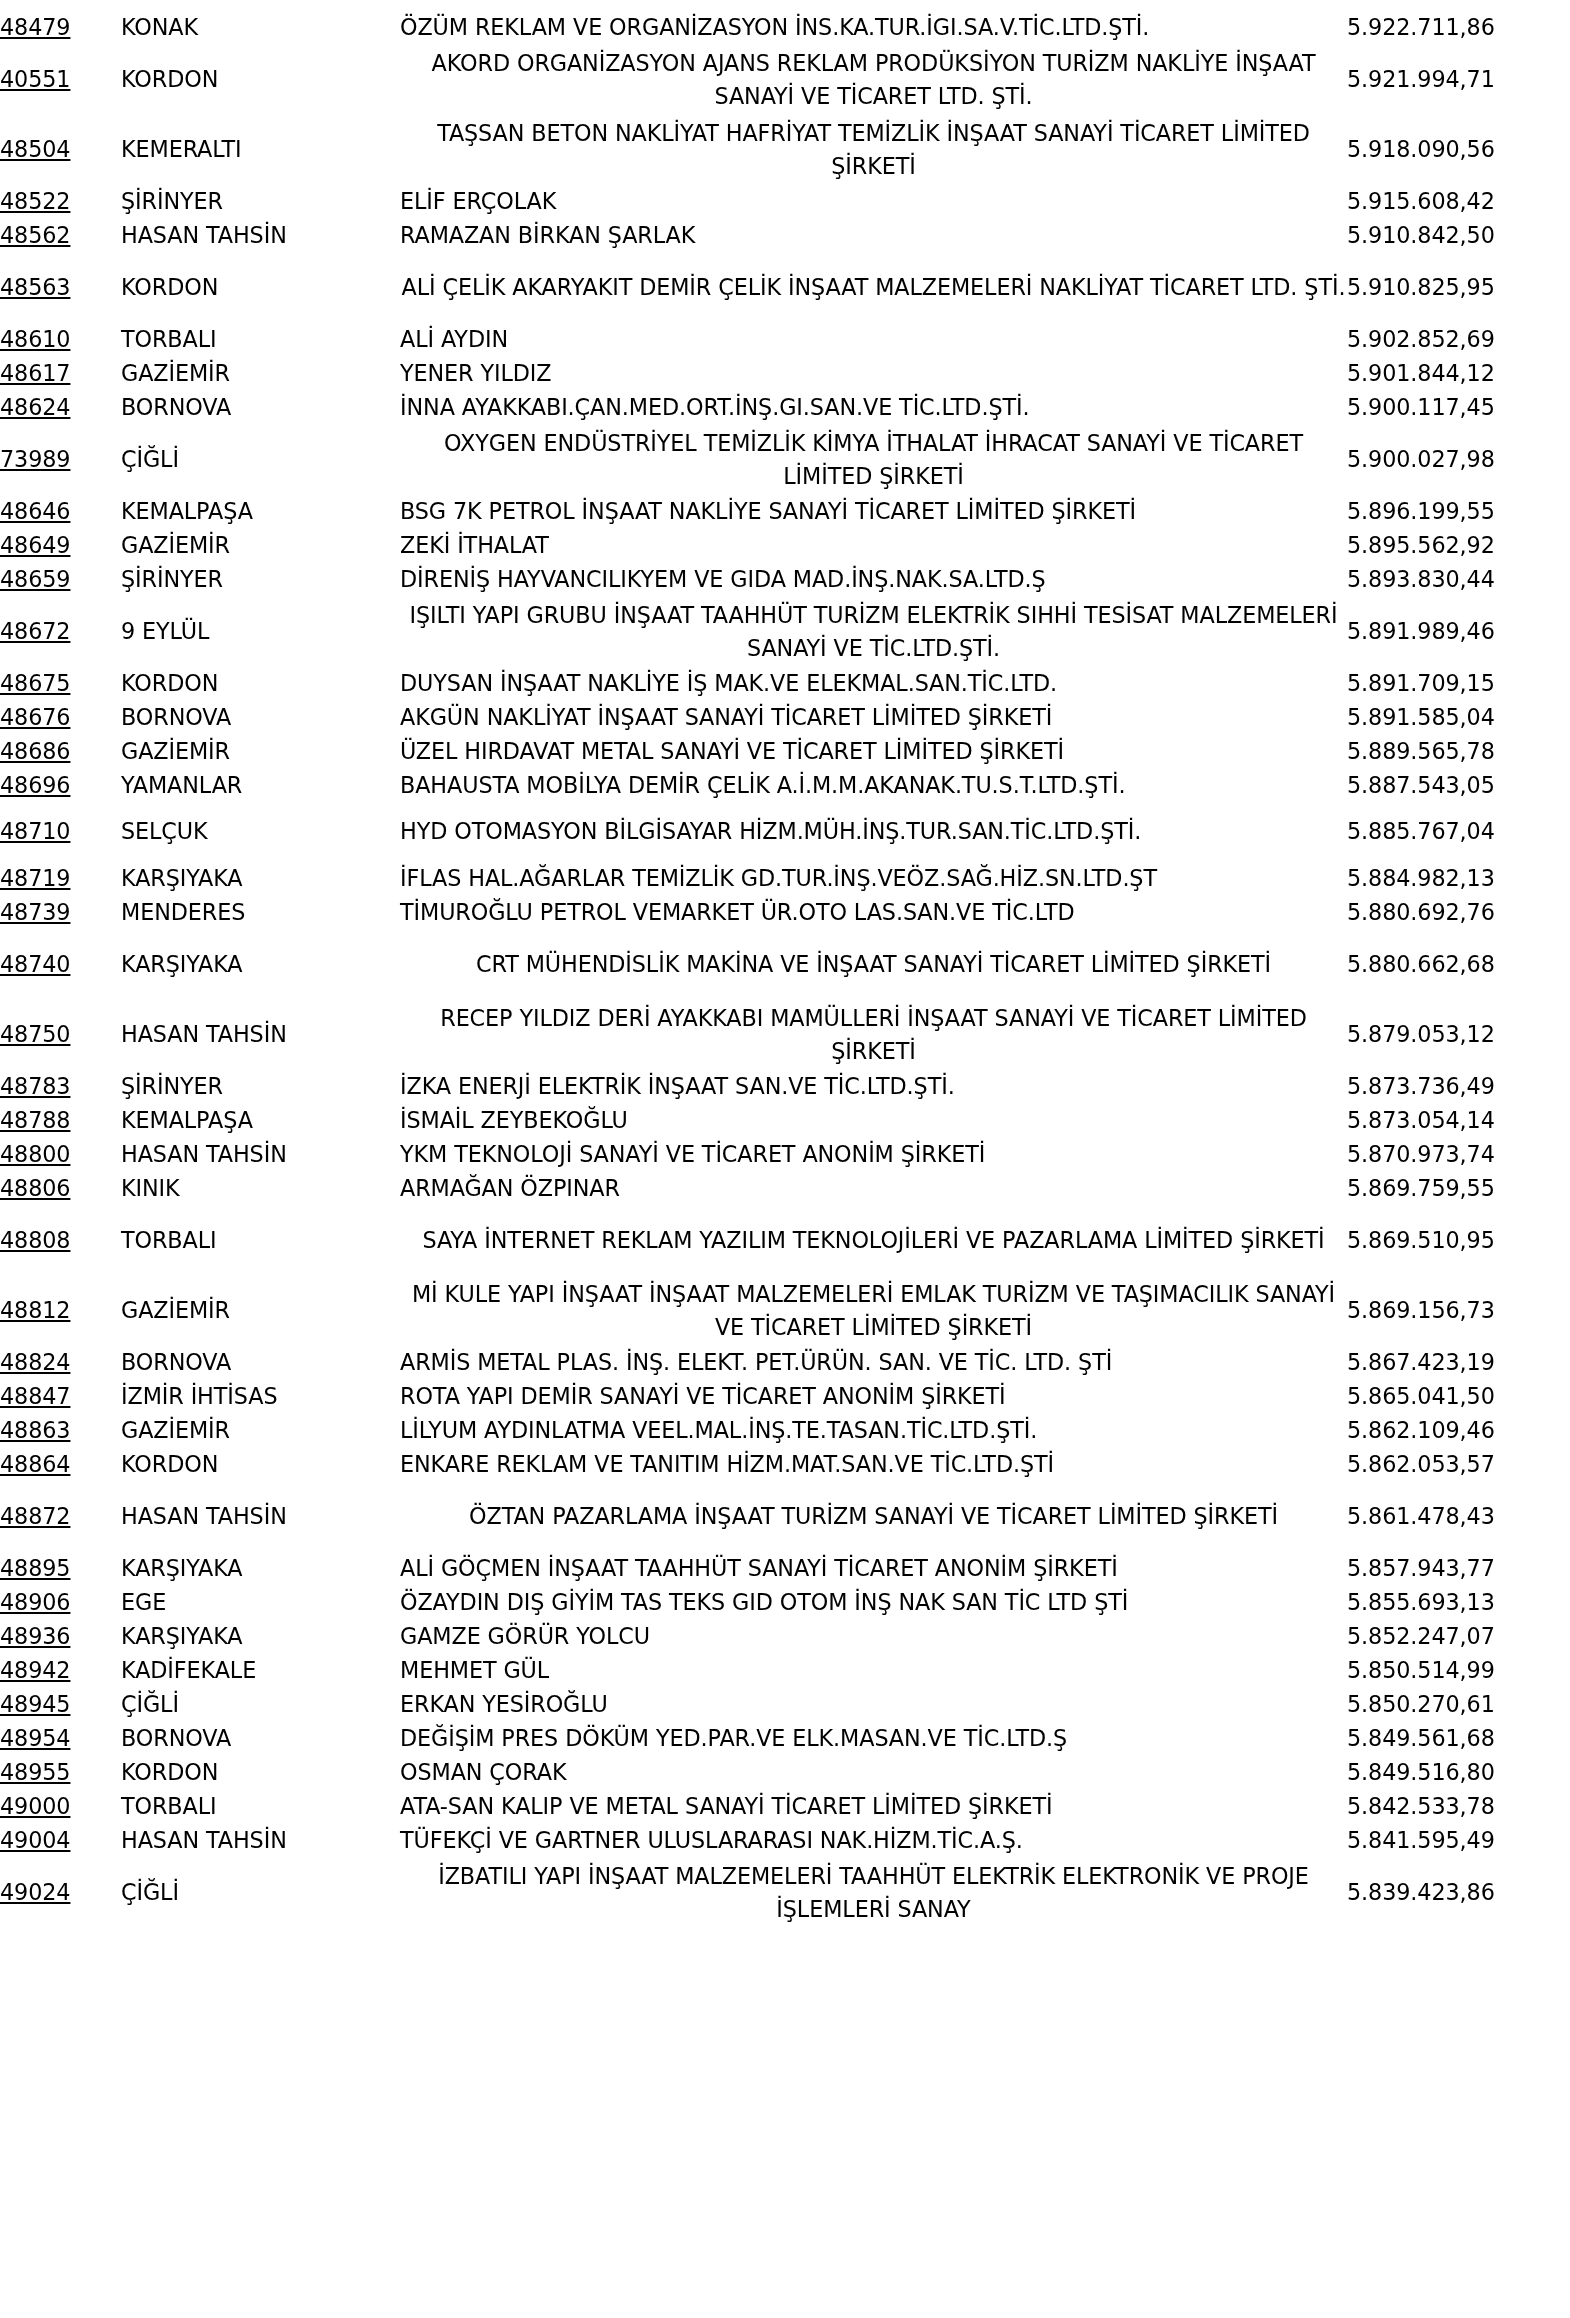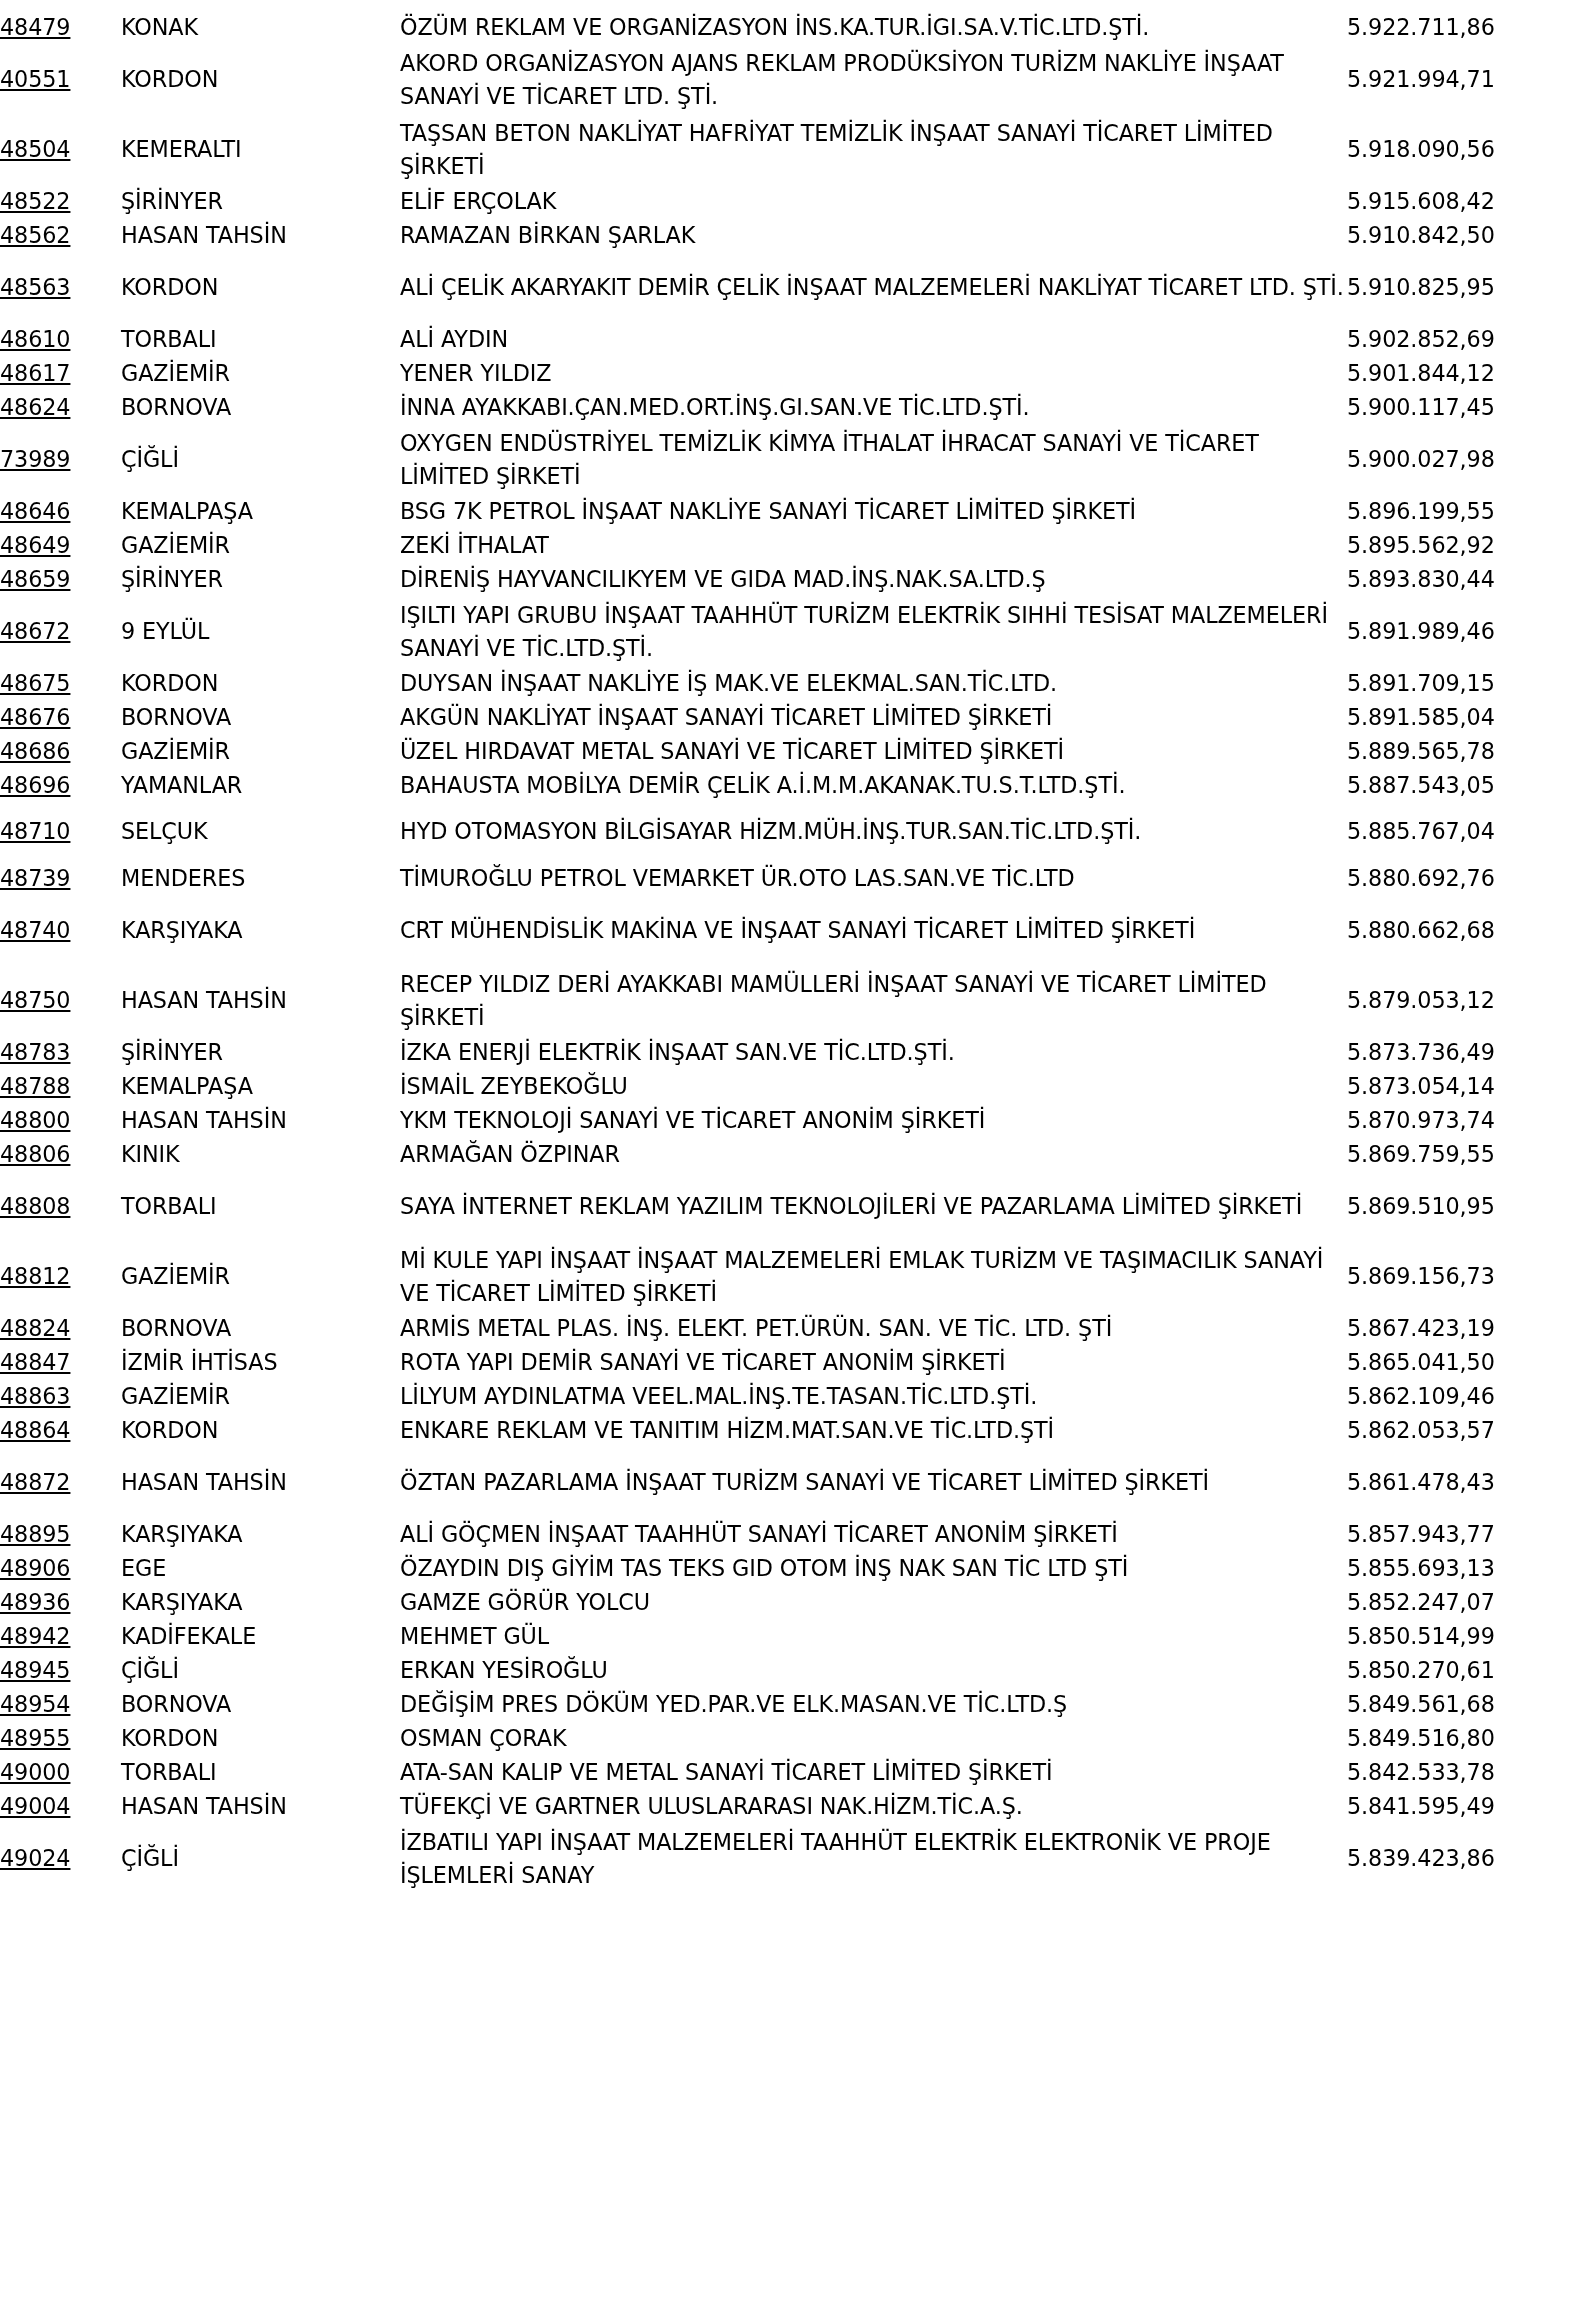--- a/index.html
+++ b/index.html
@@ -62,21 +62,21 @@
   td.cell-amount {
     padding-right: 33px;
     white-space: nowrap;
   }
 
   
   tr.row-single > td { height: 34px; }
   tr.row-wrap   > td { height: 70px; }
   tr.row-tall   > td { height: 59px; }
 
-  tr.row-wrap td.cell-name { line-height: 1.46; }
+  tr.row-wrap td.cell-name { line-height: 1.46; text-align: center; }
 </style>
 </head>
 <body>
 
 <div class="page">
   <table class="debt-table">
     <colgroup>
       <col class="c-id">
       <col class="c-dist">
       <col class="c-name">
@@ -191,20 +191,26 @@
           <td class="cell-name">BAHAUSTA MOBİLYA DEMİR ÇELİK A.İ.M.M.AKANAK.TU.S.T.LTD.ŞTİ.</td>
           <td class="cell-amount">5.887.543,05</td>
         </tr>
         <tr class="row-tall">
           <td class="cell-id">48710</td>
           <td class="cell-district">SELÇUK</td>
           <td class="cell-name">HYD OTOMASYON BİLGİSAYAR HİZM.MÜH.İNŞ.TUR.SAN.TİC.LTD.ŞTİ.</td>
           <td class="cell-amount">5.885.767,04</td>
         </tr>
         <tr class="row-single">
+          <td class="cell-id">48719</td>
+          <td class="cell-district">KARŞIYAKA</td>
+          <td class="cell-name">İFLAS HAL.AĞARLAR TEMİZLİK GD.TUR.İNŞ.VEÖZ.SAĞ.HİZ.SN.LTD.ŞT</td>
+          <td class="cell-amount">5.884.982,13</td>
+        </tr>
+        <tr class="row-single">
           <td class="cell-id">48739</td>
           <td class="cell-district">MENDERES</td>
           <td class="cell-name">TİMUROĞLU PETROL VEMARKET ÜR.OTO LAS.SAN.VE TİC.LTD</td>
           <td class="cell-amount">5.880.692,76</td>
         </tr>
         <tr class="row-wrap">
           <td class="cell-id">48740</td>
           <td class="cell-district">KARŞIYAKA</td>
           <td class="cell-name">CRT MÜHENDİSLİK MAKİNA VE İNŞAAT SANAYİ TİCARET LİMİTED ŞİRKETİ</td>
           <td class="cell-amount">5.880.662,68</td>

